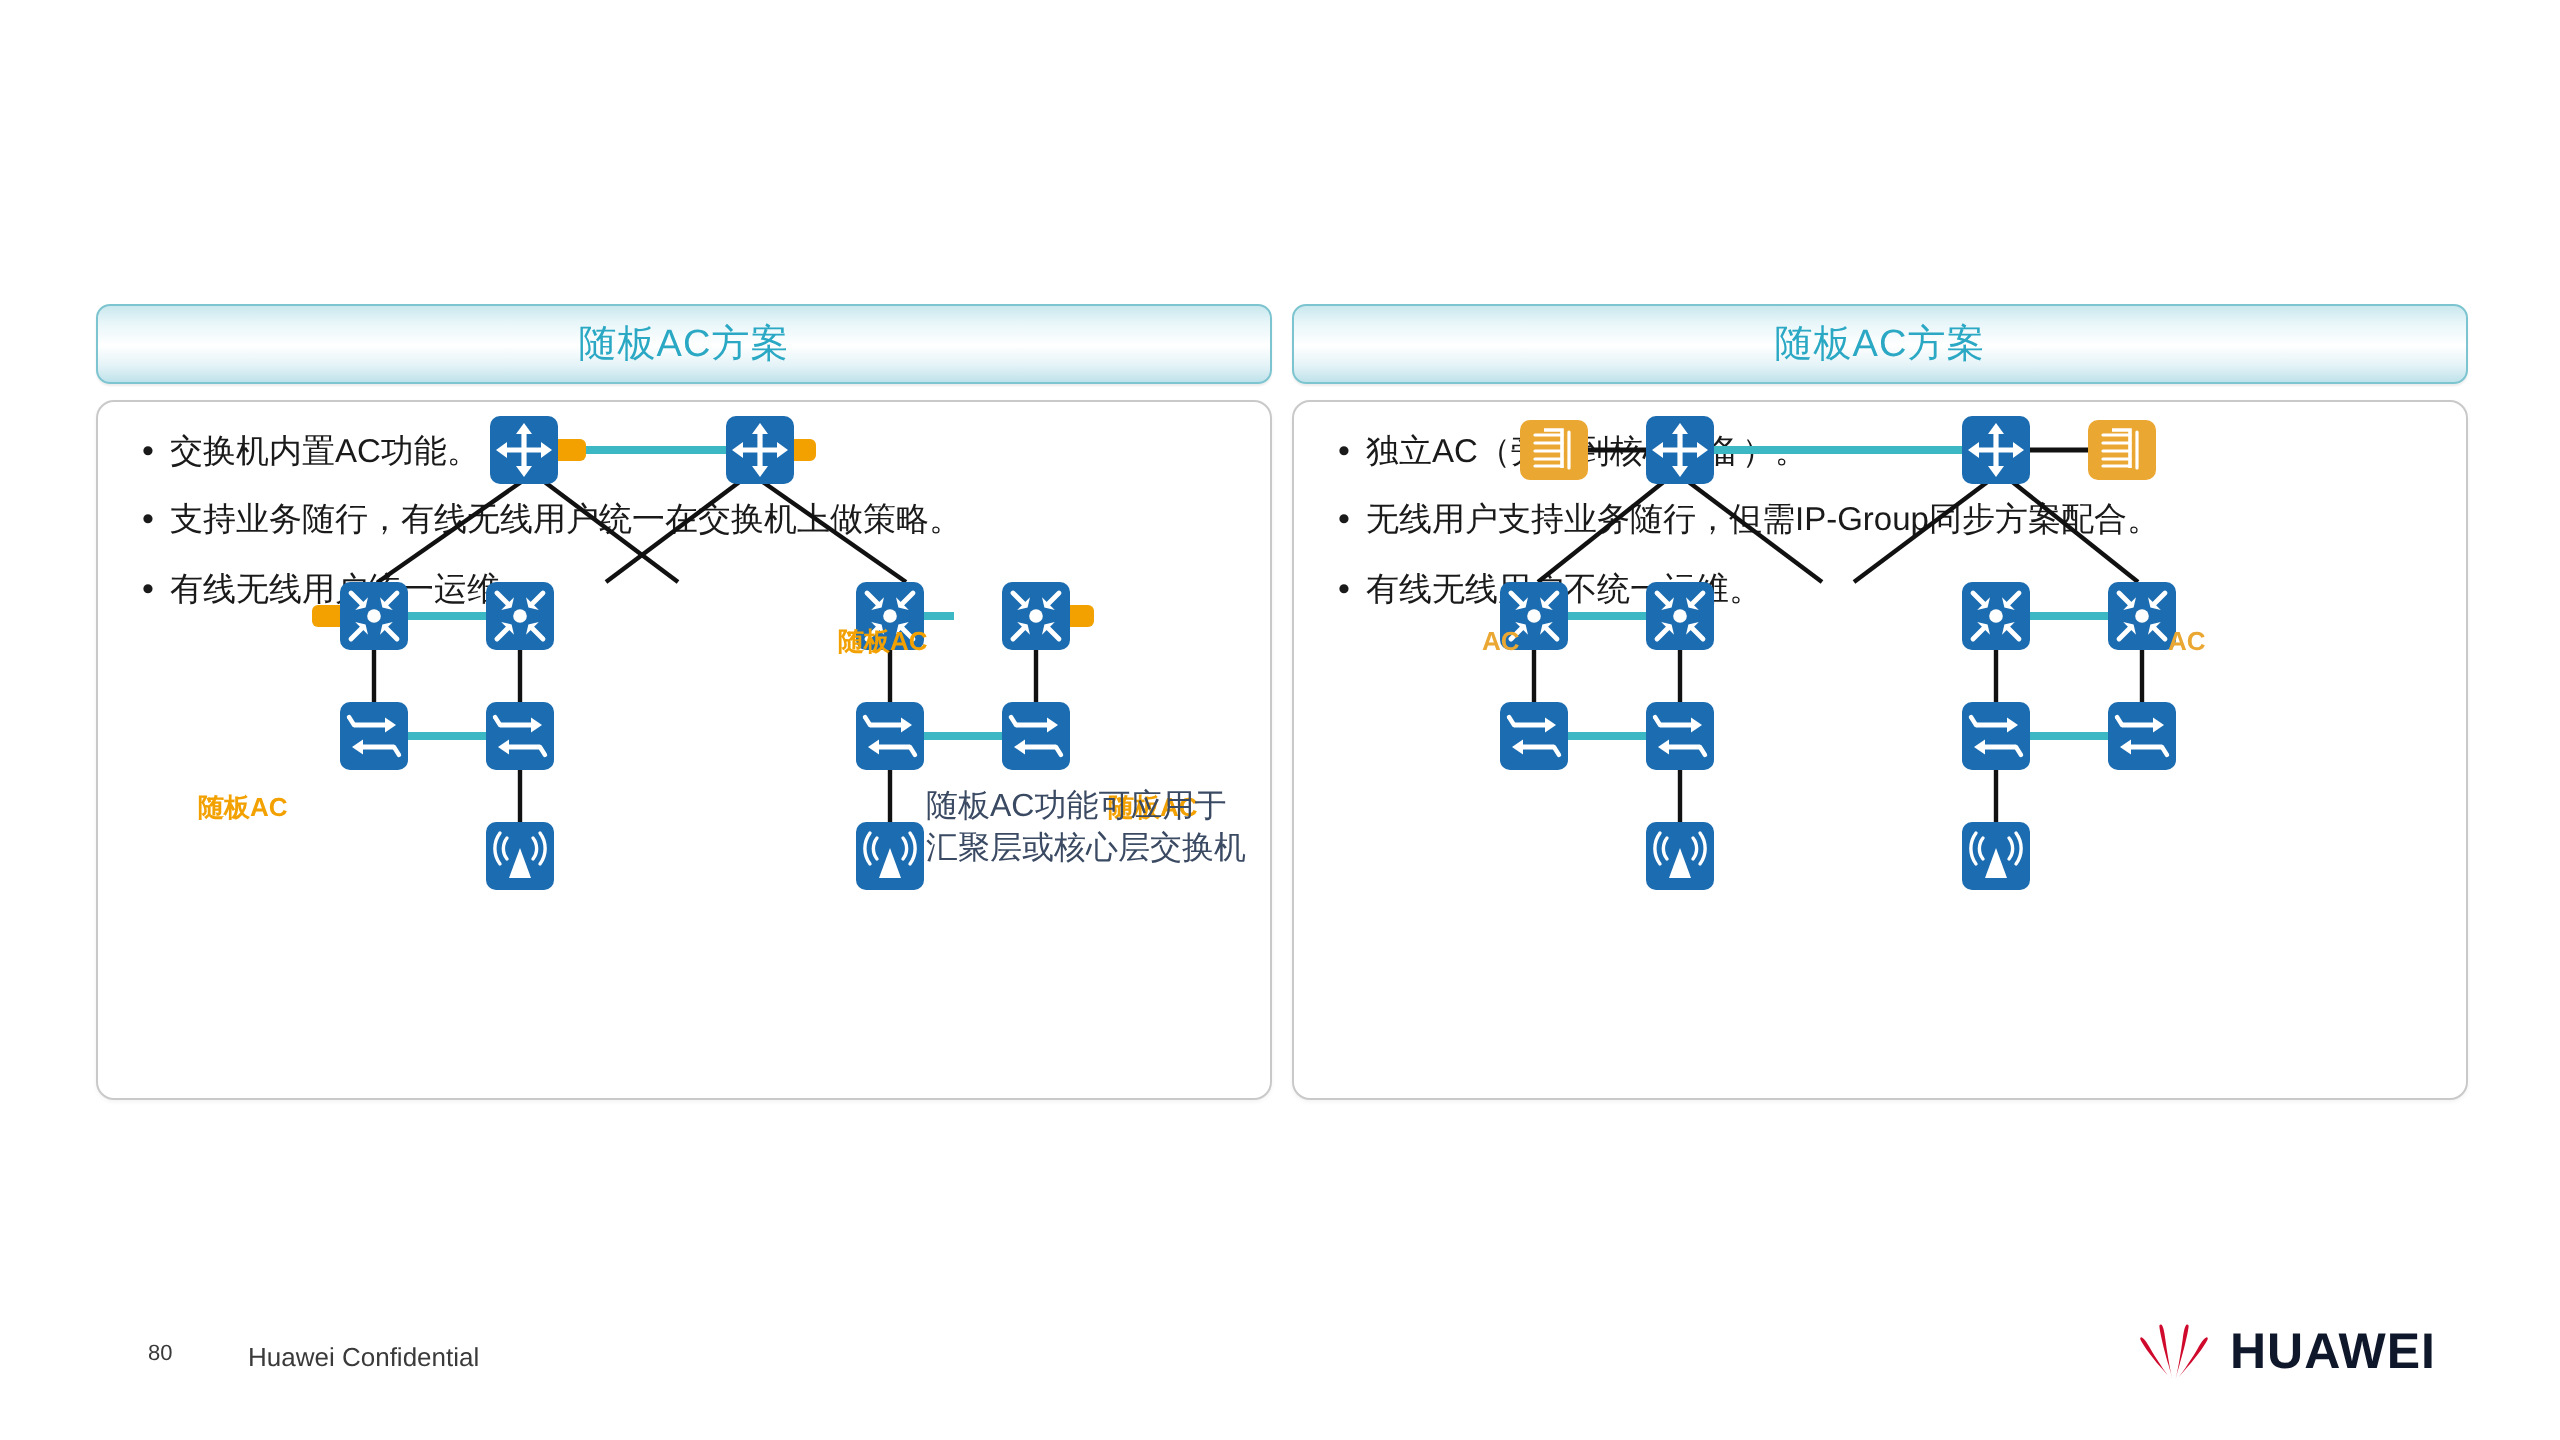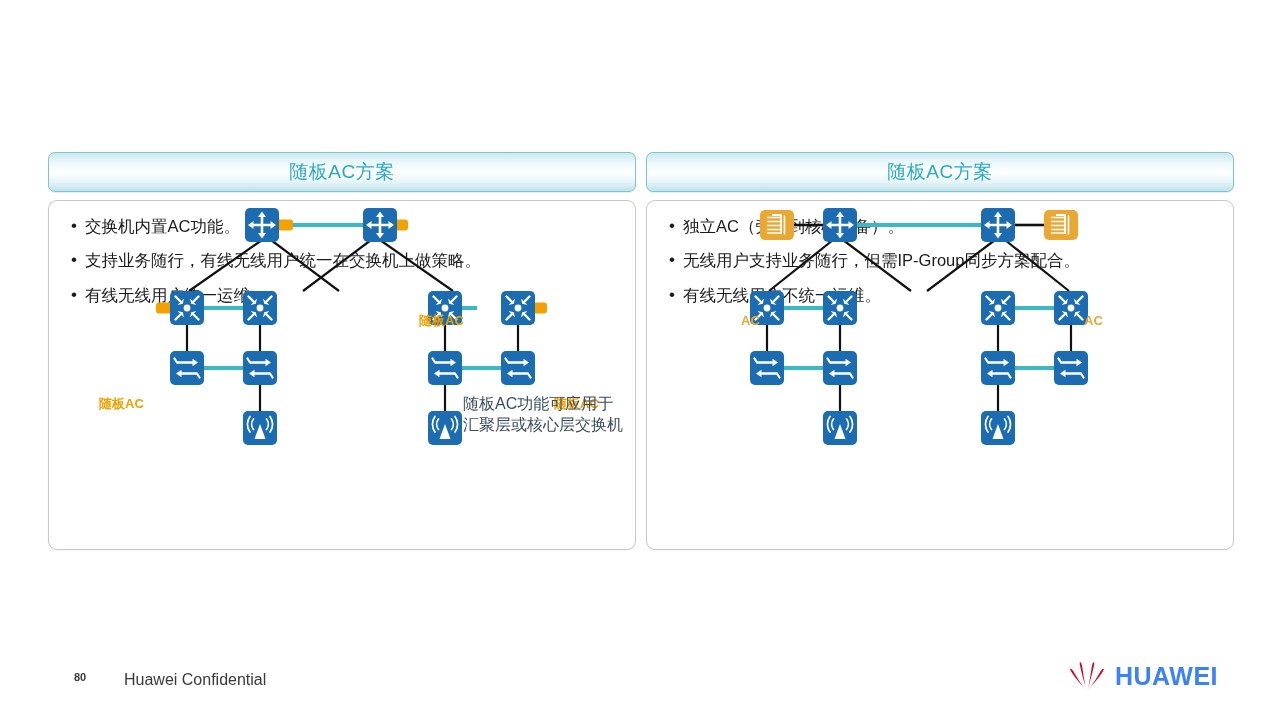--- a/index.html
+++ b/index.html
@@ -51,31 +51,31 @@
   .topo{position:absolute;left:0;top:0;width:100%;height:100%;}
   .topo svg{display:block;}
 
   .note{
     position:absolute;font-size:16px;color:#3b4a63;line-height:1.3;
     white-space:pre-line;
   }
 
   
   .footer-page{
-    position:absolute;left:74px;top:671px;font-size:11px;color:#3a3a3a;font-weight:bold;
+    position:absolute;left:74px;top:671px;font-size:11px;color:#3a3a3a;
   }
   .footer-conf{
-    position:absolute;left:124px;top:671px;font-size:16px;color:#3a3a3a;
+    position:absolute;left:124px;top:671px;font-size:13px;color:#3a3a3a;
   }
   .huawei-logo{
     position:absolute;left:1068px;top:658px;width:160px;height:36px;
     display:flex;align-items:center;gap:9px;
   }
   .huawei-word{
-    font-size:25px;font-weight:bold;color:#3b82f6;letter-spacing:0.5px;
+    font-size:25px;font-weight:bold;color:#0f172a;letter-spacing:0.5px;
     line-height:1;
   }
 </style>
 </head>
 <body>
 
 <div class="slide">
 
 
   <div class="panel left">

